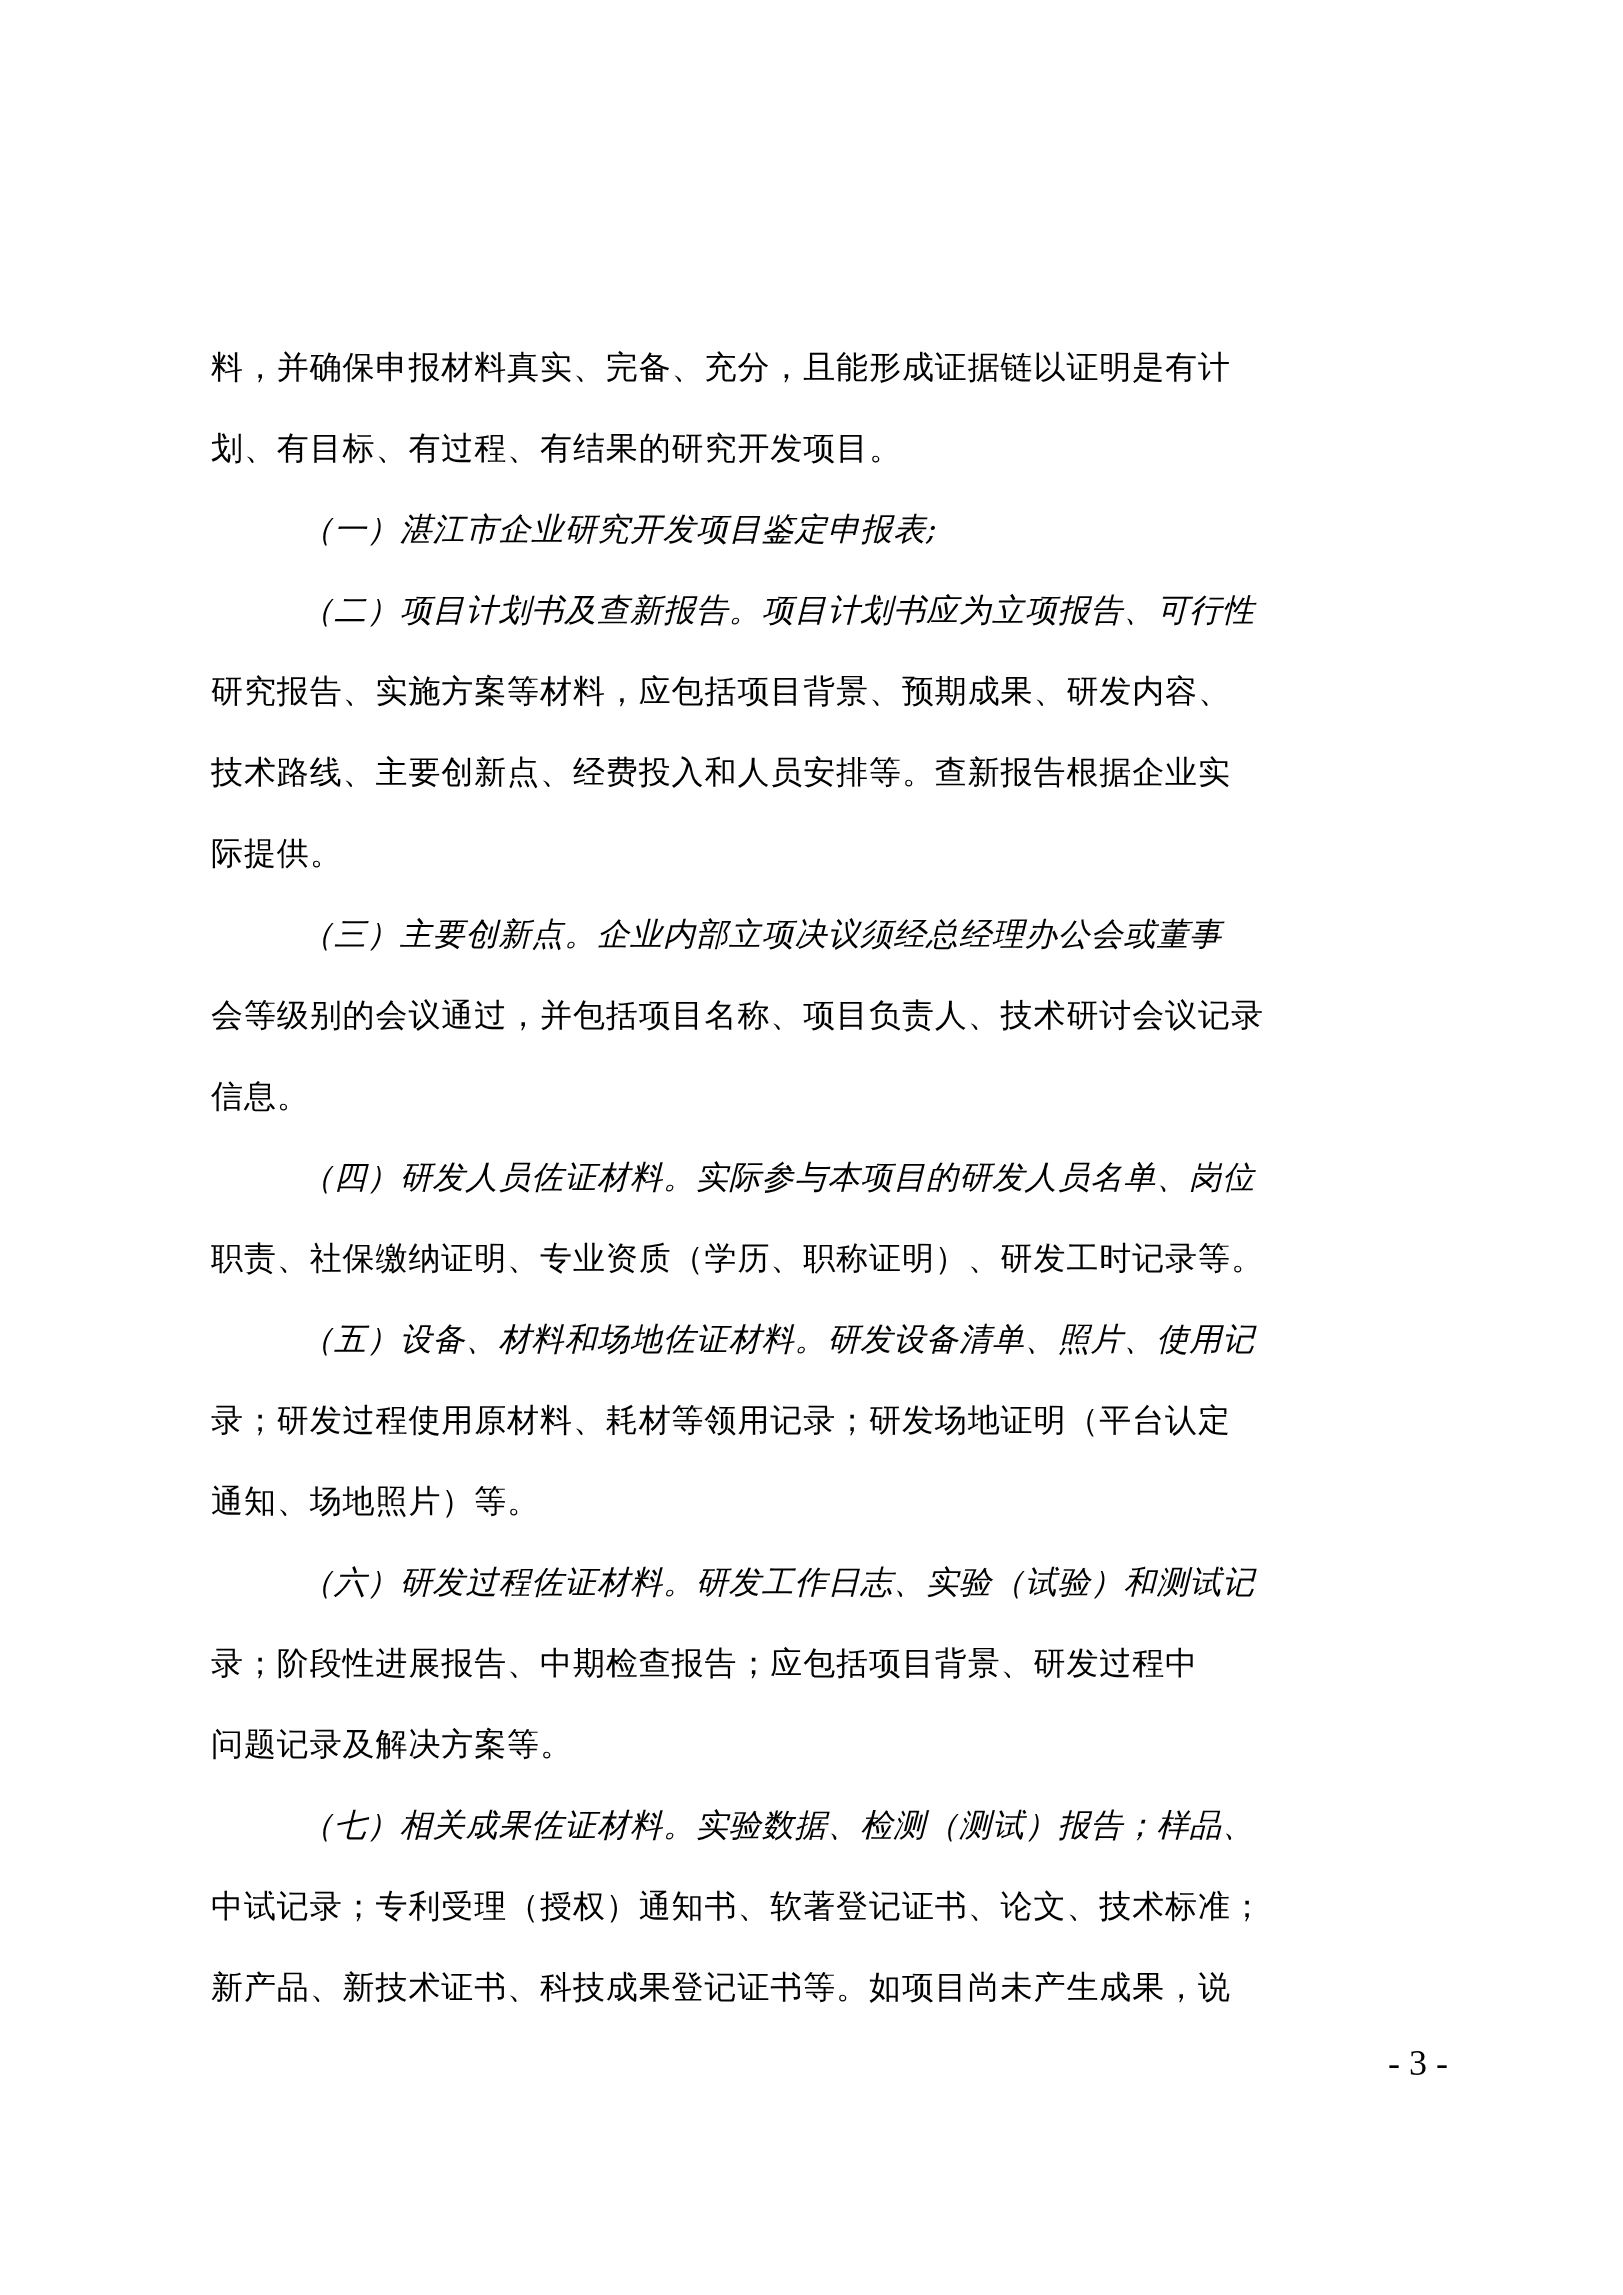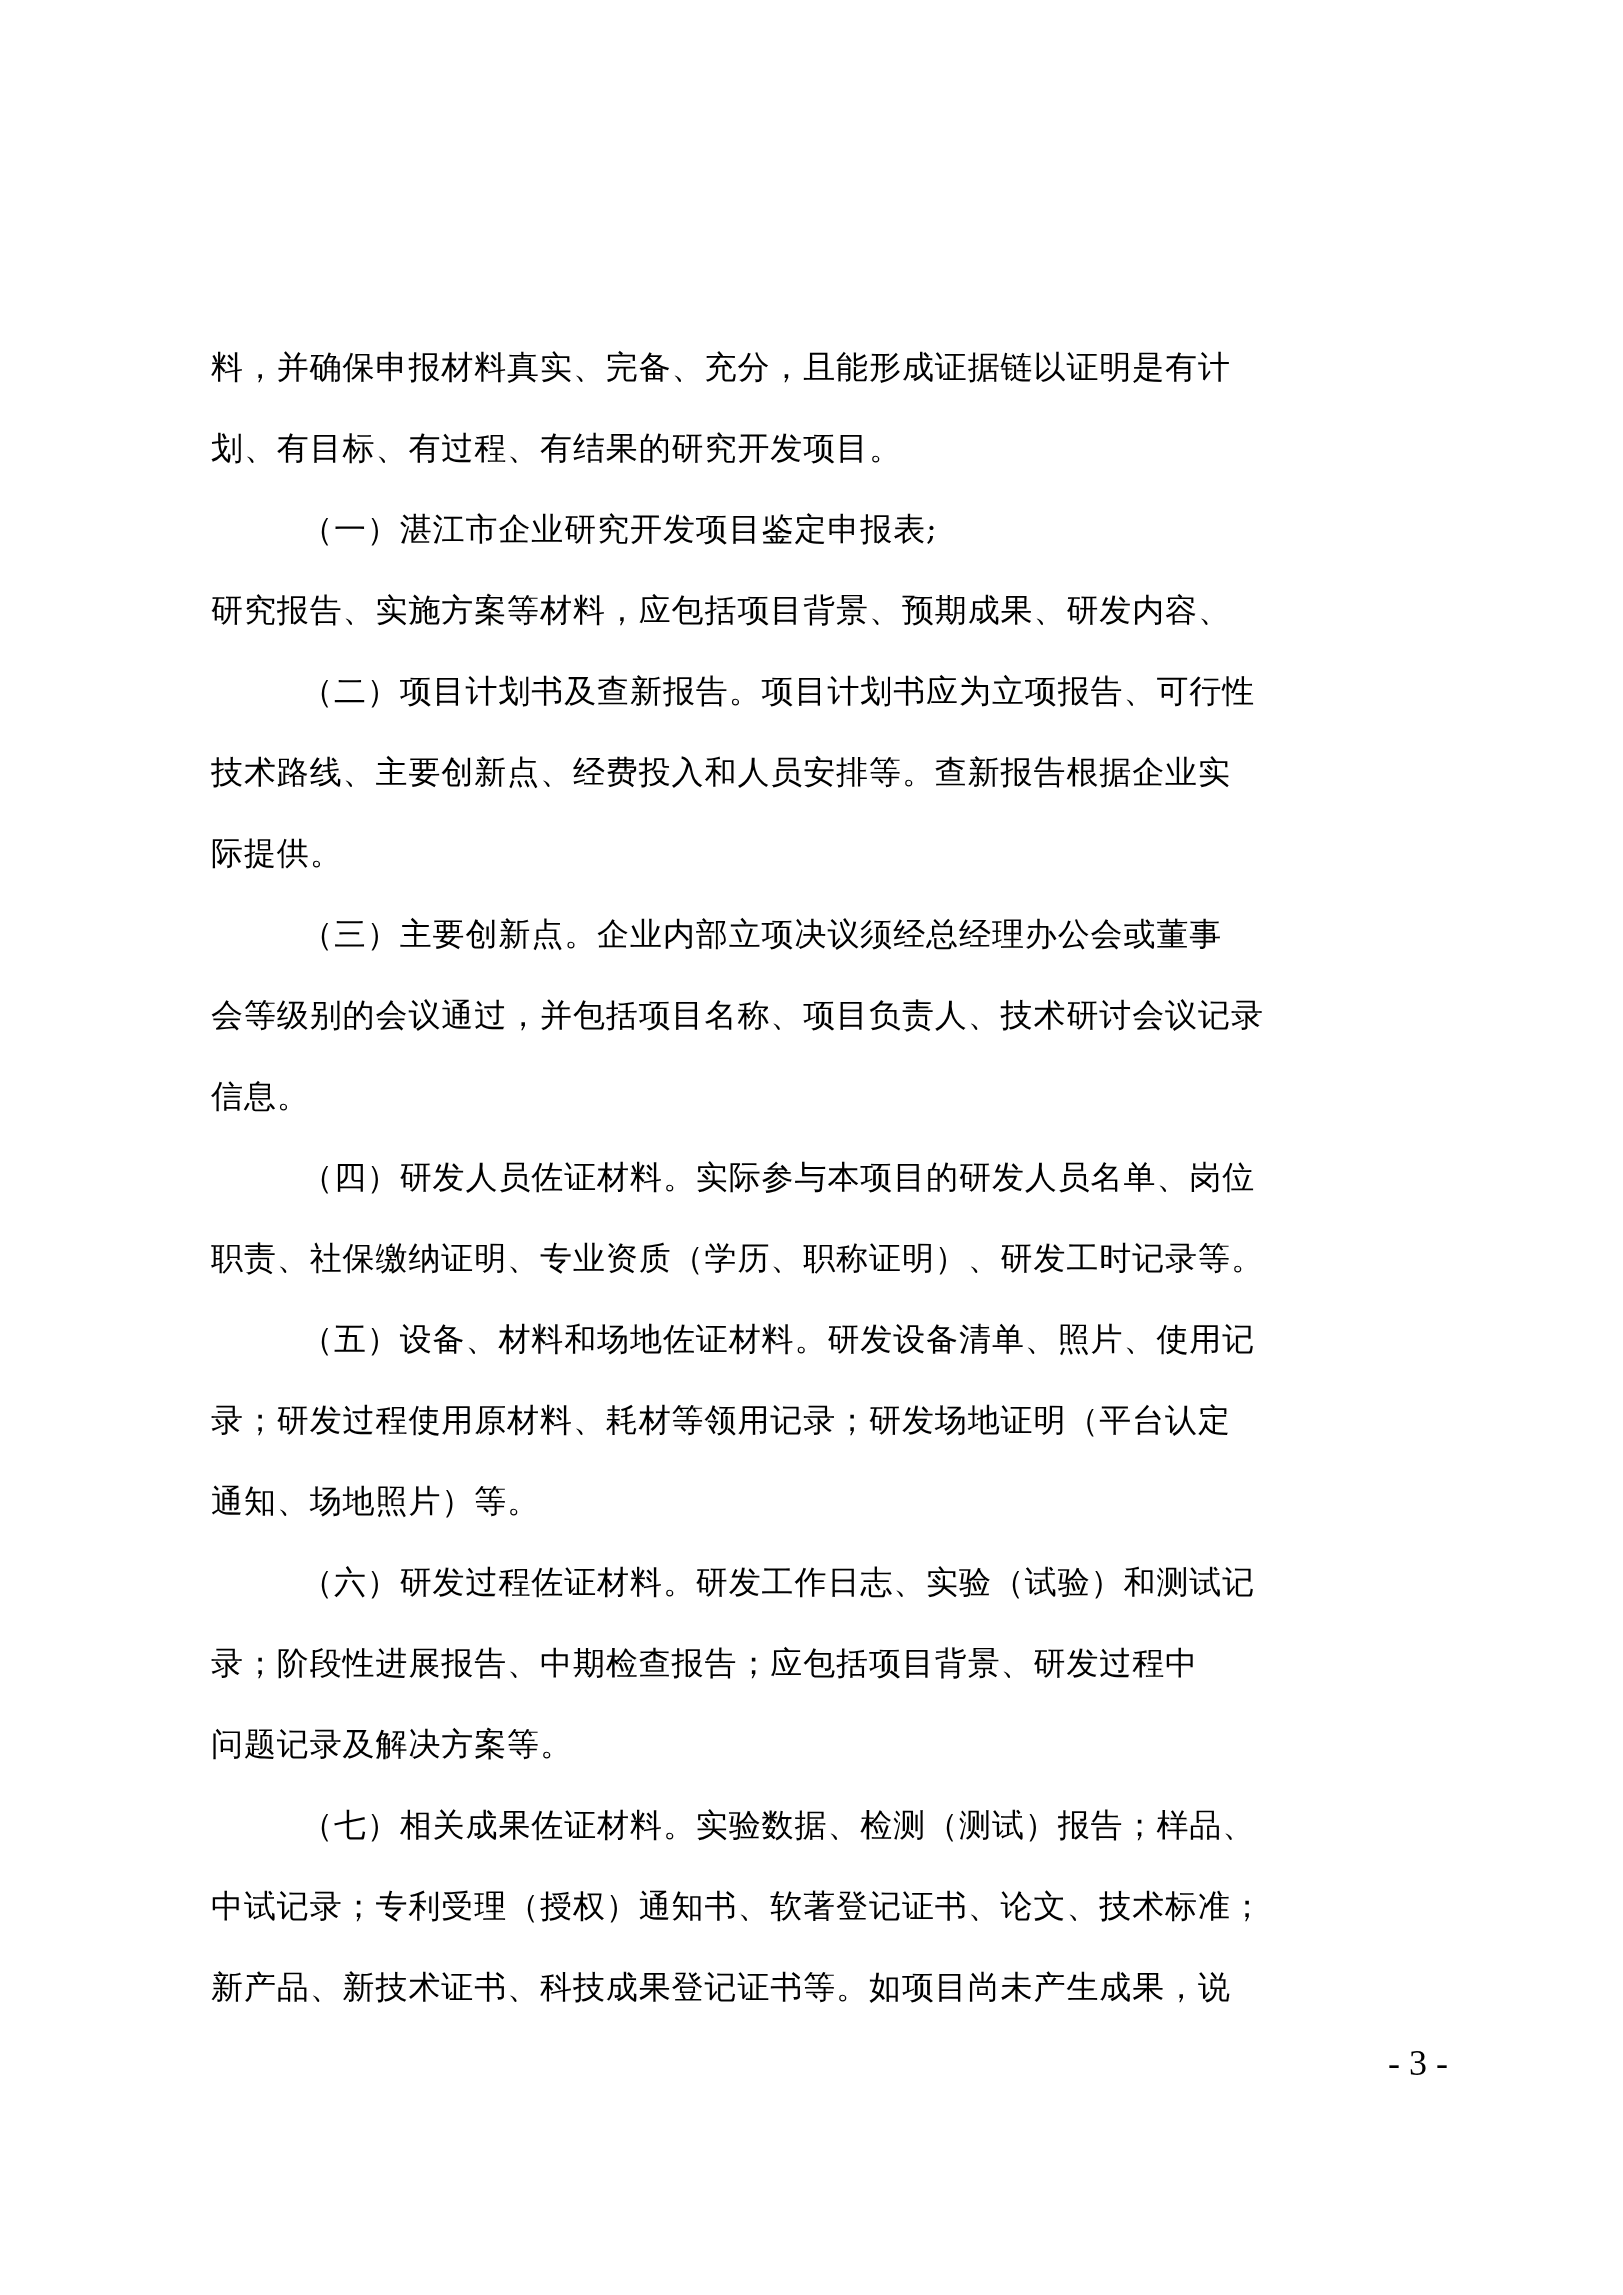--- a/index.html
+++ b/index.html
@@ -30,20 +30,21 @@
   }
   .line {
     height: 81px;
     line-height: 81px;
     font-size: 32px;
     white-space: nowrap;
     letter-spacing: 0.9px;
   }
   .line.indent {
     padding-left: 90px;
+    font-style: italic;
   }
   .page-number {
     position: absolute;
     left: 1388px;
     top: 2045px;
     font-family: "Liberation Serif", "DejaVu Serif", serif;
     font-size: 36px;
     line-height: 36px;
     white-space: pre;
   }
@@ -52,22 +53,22 @@
 <body>
 
 <div class="page">
   <div class="body-text">
 
     <div class="line">料，并确保申报材料真实、完备、充分，且能形成证据链以证明是有计</div>
     <div class="line">划、有目标、有过程、有结果的研究开发项目。</div>
 
     <div class="line indent">（一）湛江市企业研究开发项目鉴定申报表;</div>
 
+    <div class="line indent">（二）项目计划书及查新报告。项目计划书应为立项报告、可行性</div>
     <div class="line">研究报告、实施方案等材料，应包括项目背景、预期成果、研发内容、</div>
-    <div class="line indent">（二）项目计划书及查新报告。项目计划书应为立项报告、可行性</div>
     <div class="line">技术路线、主要创新点、经费投入和人员安排等。查新报告根据企业实</div>
     <div class="line">际提供。</div>
 
     <div class="line indent">（三）主要创新点。企业内部立项决议须经总经理办公会或董事</div>
     <div class="line">会等级别的会议通过，并包括项目名称、项目负责人、技术研讨会议记录</div>
     <div class="line">信息。</div>
 
     <div class="line indent">（四）研发人员佐证材料。实际参与本项目的研发人员名单、岗位</div>
     <div class="line">职责、社保缴纳证明、专业资质（学历、职称证明）、研发工时记录等。</div>
 

